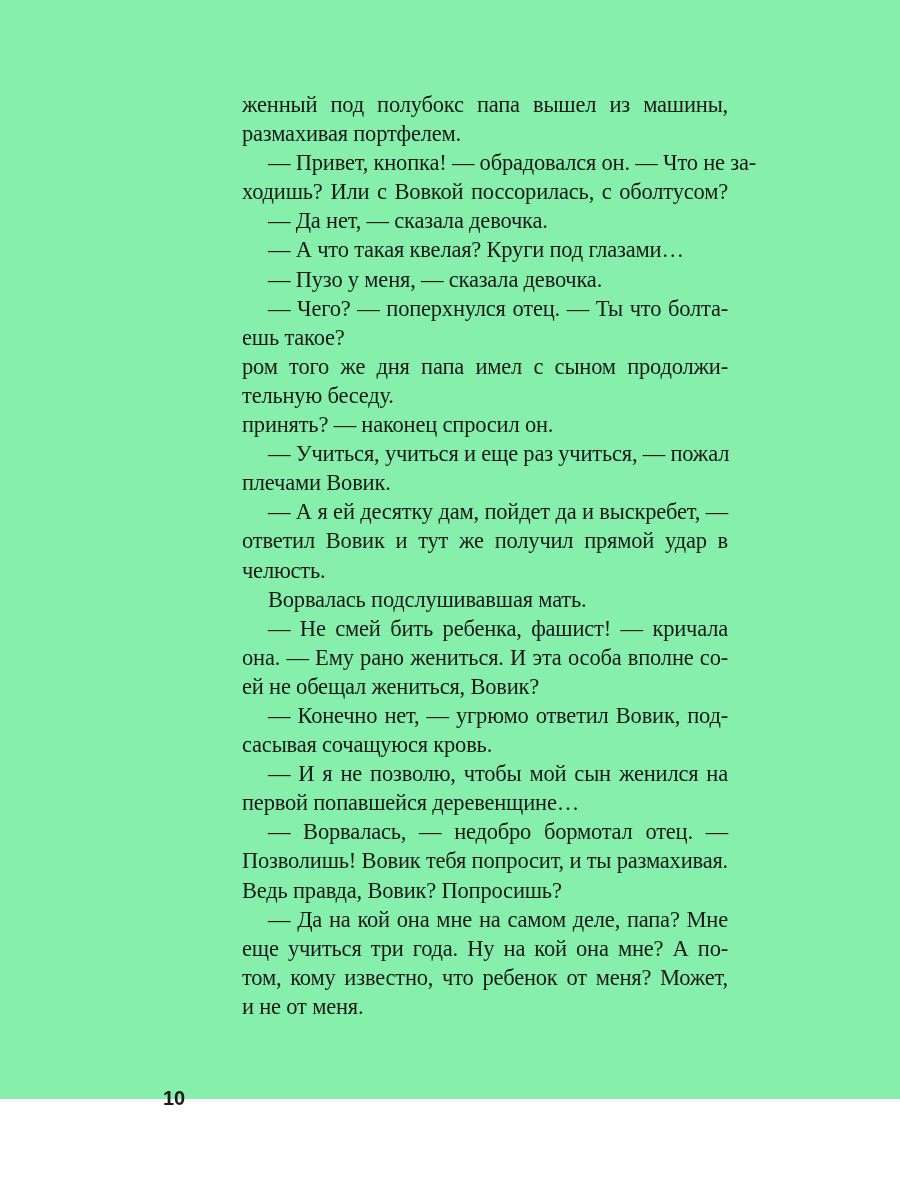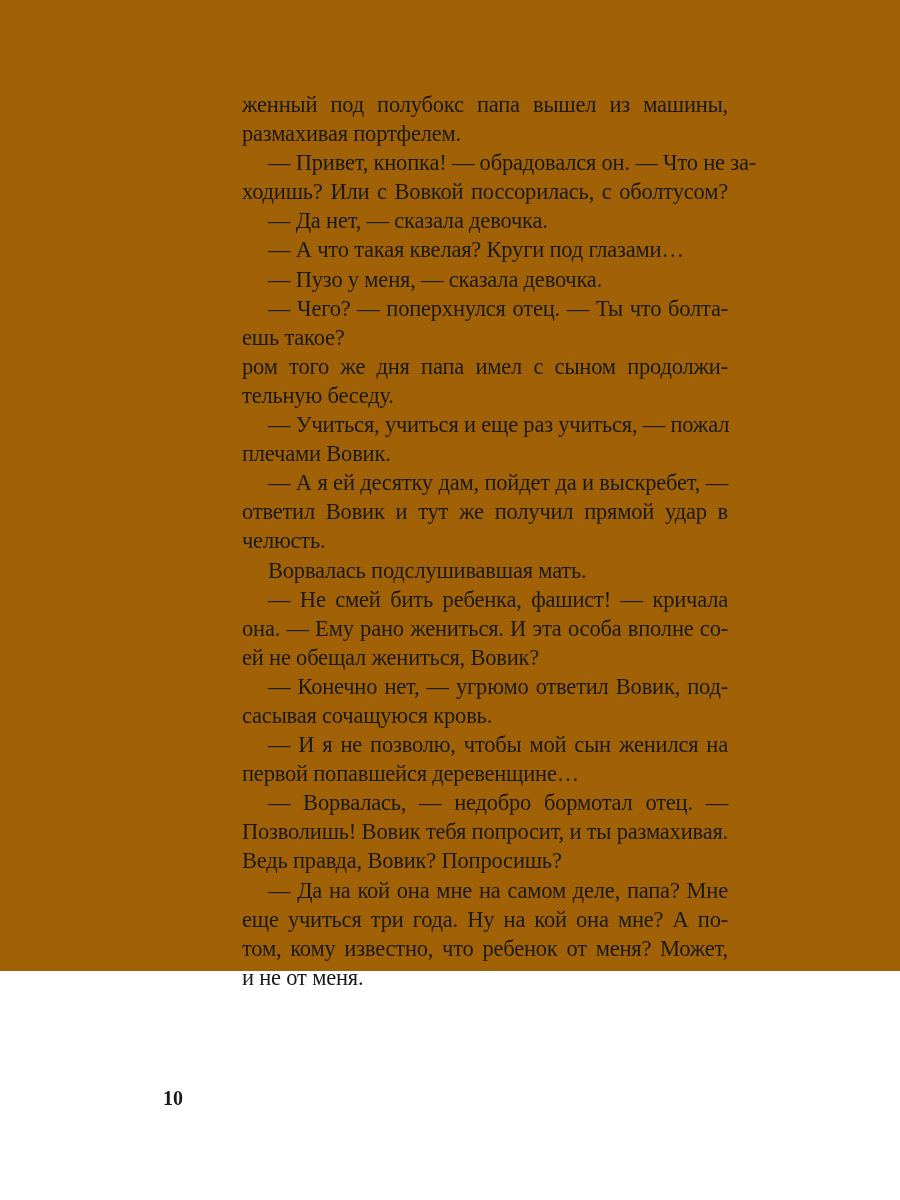--- a/index.html
+++ b/index.html
@@ -1,48 +1,49 @@
 <!DOCTYPE html>
 <html><head>
 <meta charset="utf-8">
 <style>
   html, body { margin: 0; padding: 0; background: #ffffff; }
   body { width: 900px; height: 1200px; position: relative; overflow: hidden; }
-  .page { position: absolute; left: 0; top: 0; width: 900px; height: 971px; background: #a16207; }
+  .page { position: absolute; left: 0; top: 0; width: 900px; height: 1099px; background: #86efac; }
   .text-block {
     position: absolute; left: 242px; top: 90px; width: 486px;
     font-family: "Liberation Serif", "DejaVu Serif", serif;
     font-size: 22.5px; line-height: 29.1px; color: #1a1a1a;
     letter-spacing: -0.2px;
   }
   .line { height: 29.1px; white-space: nowrap; }
   .line.justify { text-align: justify; text-align-last: justify; }
   .line.indent { padding-left: 26px; }
   .page-number {
     position: absolute; left: 163px; top: 1087px;
-    font-family: Liberation Serif, serif;
+    font-family: Liberation Sans, sans-serif;
     font-weight: bold; font-size: 20px; color: #1a1a1a;
   }
 </style>
 </head>
 <body>
 
 <div class="page">
   <div class="text-block" id="text-block">
       <div class="line justify">женный под полубокс папа вышел из машины,</div>
       <div class="line">размахивая портфелем.</div>
       <div class="line indent justify">— Привет, кнопка! — обрадовался он. — Что не за-</div>
       <div class="line justify">ходишь? Или с Вовкой поссорилась, с оболтусом?</div>
       <div class="line indent">— Да нет, — сказала девочка.</div>
       <div class="line indent">— А что такая квелая? Круги под глазами…</div>
       <div class="line indent">— Пузо у меня, — сказала девочка.</div>
       <div class="line indent justify">— Чего? — поперхнулся отец. — Ты что болта-</div>
       <div class="line">ешь такое?</div>
       <div class="line justify">ром того же дня папа имел с сыном продолжи-</div>
       <div class="line">тельную беседу.</div>
+      <div class="line">принять? — наконец спросил он.</div>
       <div class="line indent justify">— Учиться, учиться и еще раз учиться, — пожал</div>
       <div class="line">плечами Вовик.</div>
       <div class="line indent justify">— А я ей десятку дам, пойдет да и выскребет, —</div>
       <div class="line justify">ответил Вовик и тут же получил прямой удар в</div>
       <div class="line">челюсть.</div>
       <div class="line indent">Ворвалась подслушивавшая мать.</div>
       <div class="line indent justify">— Не смей бить ребенка, фашист! — кричала</div>
       <div class="line justify">она. — Ему рано жениться. И эта особа вполне со-</div>
       <div class="line">ей не обещал жениться, Вовик?</div>
       <div class="line indent justify">— Конечно нет, — угрюмо ответил Вовик, под-</div>

